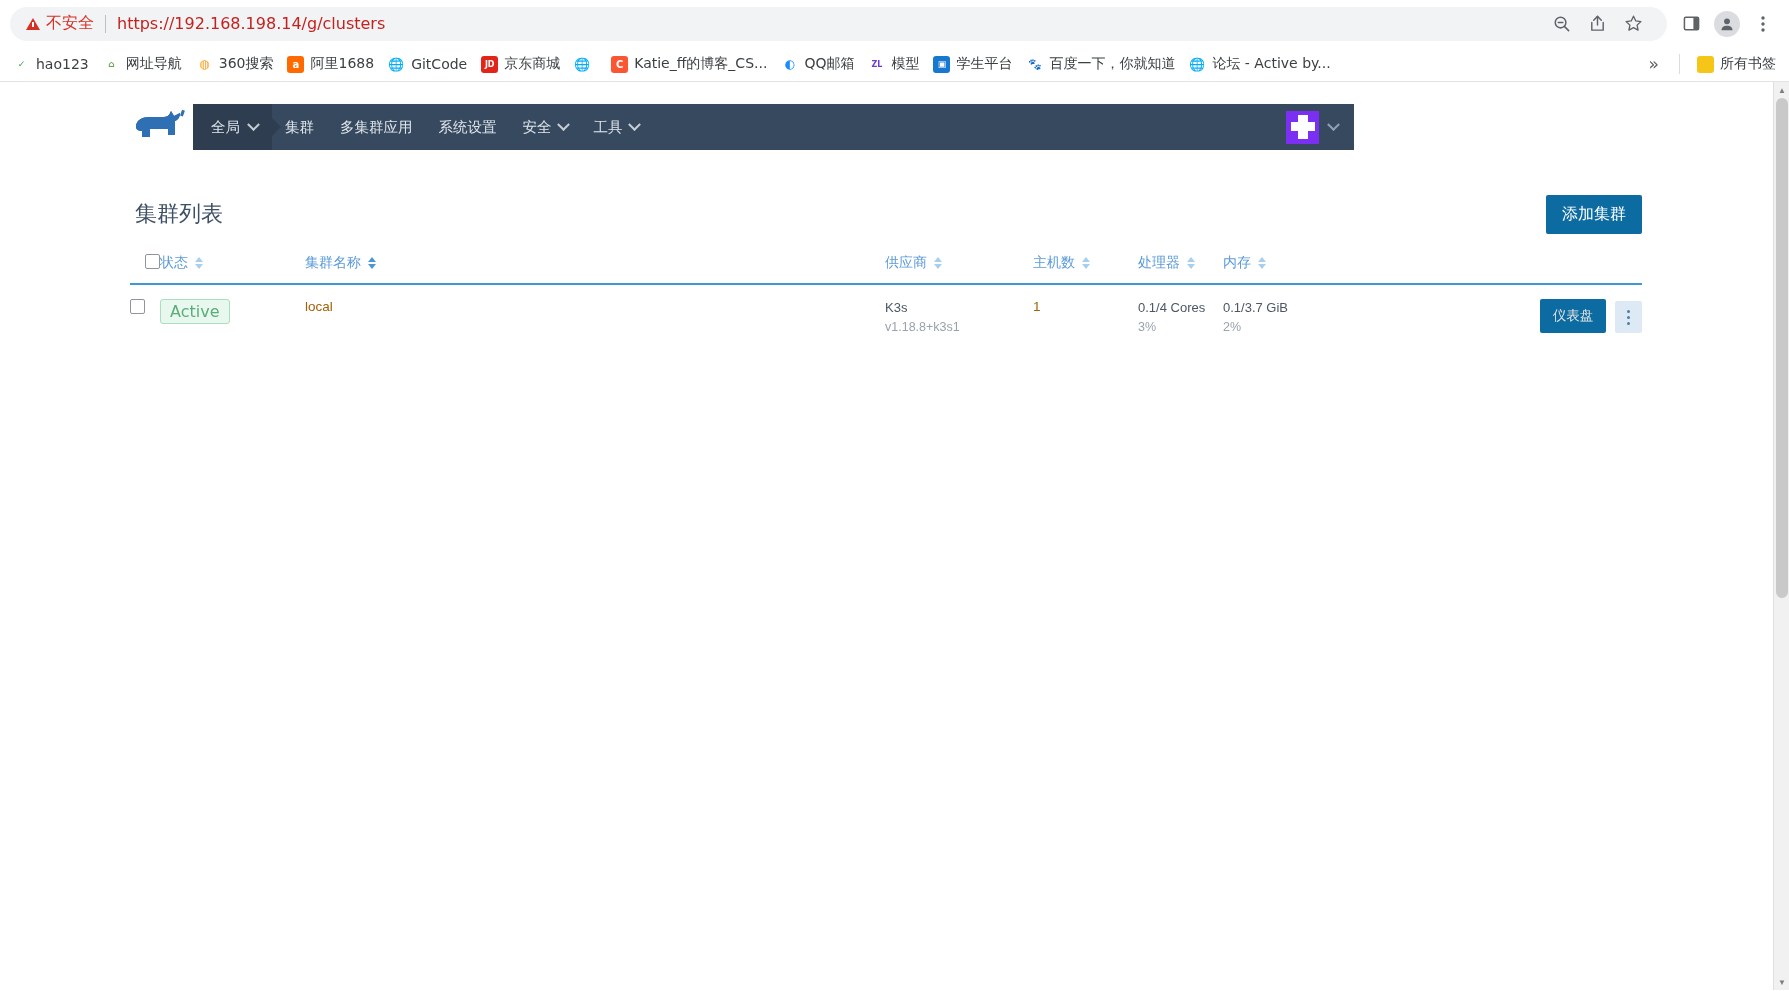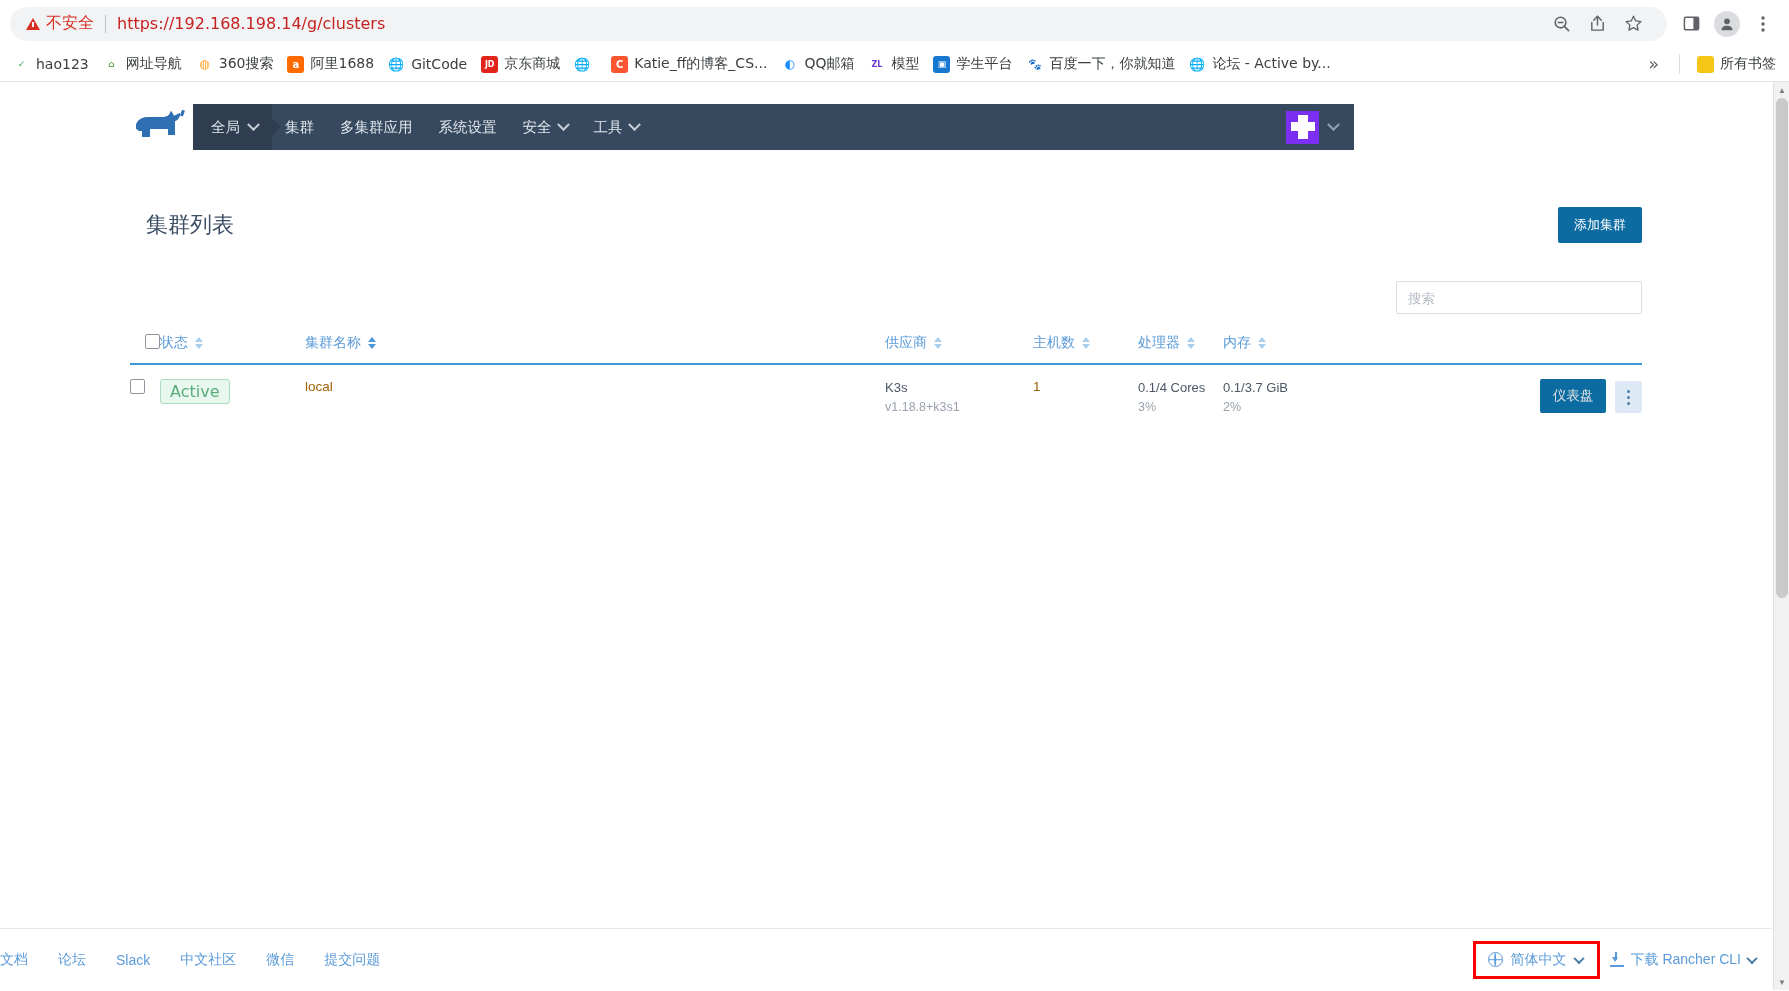--- a/index.html
+++ b/index.html
@@ -265,28 +265,28 @@
   }
   #title-row {
     display: flex;
     align-items: center;
     padding-top: 40px;
   }
   #page-title {
     font-size: 22px;
     color: #3d5066;
     font-weight: normal;
-    margin: 16px;
+    margin: 5px;
   }
   .btn-primary {
     margin-left: auto;
     background: #0c6ba1;
     color: #fff;
     border: none;
-    font-size: 13px;
+    font-size: 16px;
     padding: 9px 16px;
     border-radius: 2px;
     cursor: pointer;
     font-family: "DejaVu Sans", sans-serif;
     white-space: nowrap;
   }
   #search-row {
     display: flex;
     justify-content: flex-end;
     margin-top: 25px;
@@ -650,23 +650,20 @@
       </div>
     </div>
 
     <div id="content">
 
       <div id="title-row">
         <h1 id="page-title">集群列表</h1>
         <button class="btn-primary">添加集群</button>
       </div>
 
-      <div id="search-row">
-        <input id="search-input" type="text" placeholder="搜索" style="">
-      </div>
 
       <table id="cluster-table">
         <colgroup>
           <col style="width:30px">
             <col style="width:145px">
             <col style="width:580px">
           <col style="width:148px">
             <col style="width:105px">
             <col style="width:85px">
           <col style="width:130px">
@@ -766,39 +763,15 @@
                 <span></span>
                   <span></span>
                   <span></span>
               </button>
             </td>
           </tr>
         </tbody>
       </table>
     </div>
 
-    <div id="footer">
-      <div id="footer-left">
-        <a class="foot-link">文档</a>
-        <a class="foot-link">论坛</a>
-        <a class="foot-link">Slack</a>
-        <a class="foot-link">中文社区</a>
-        <a class="foot-link">微信</a>
-        <a class="foot-link">提交问题</a>
-      </div>
-      <div id="footer-right">
-        <div id="lang-box">
-          <span class="globe"></span>
-          <span class="foot-link">简体中文</span>
-          <span class="fchev"></span>
-        </div>
-        <div id="cli-link">
-          <span class="dl-ico">
-              <span class="dl-arrow"></span>
-            </span>
-          <span class="foot-link">下载 Rancher CLI</span>
-          <span class="fchev"></span>
-        </div>
-      </div>
-    </div>
 
   </div>
 </div>
 
 </body></html>

